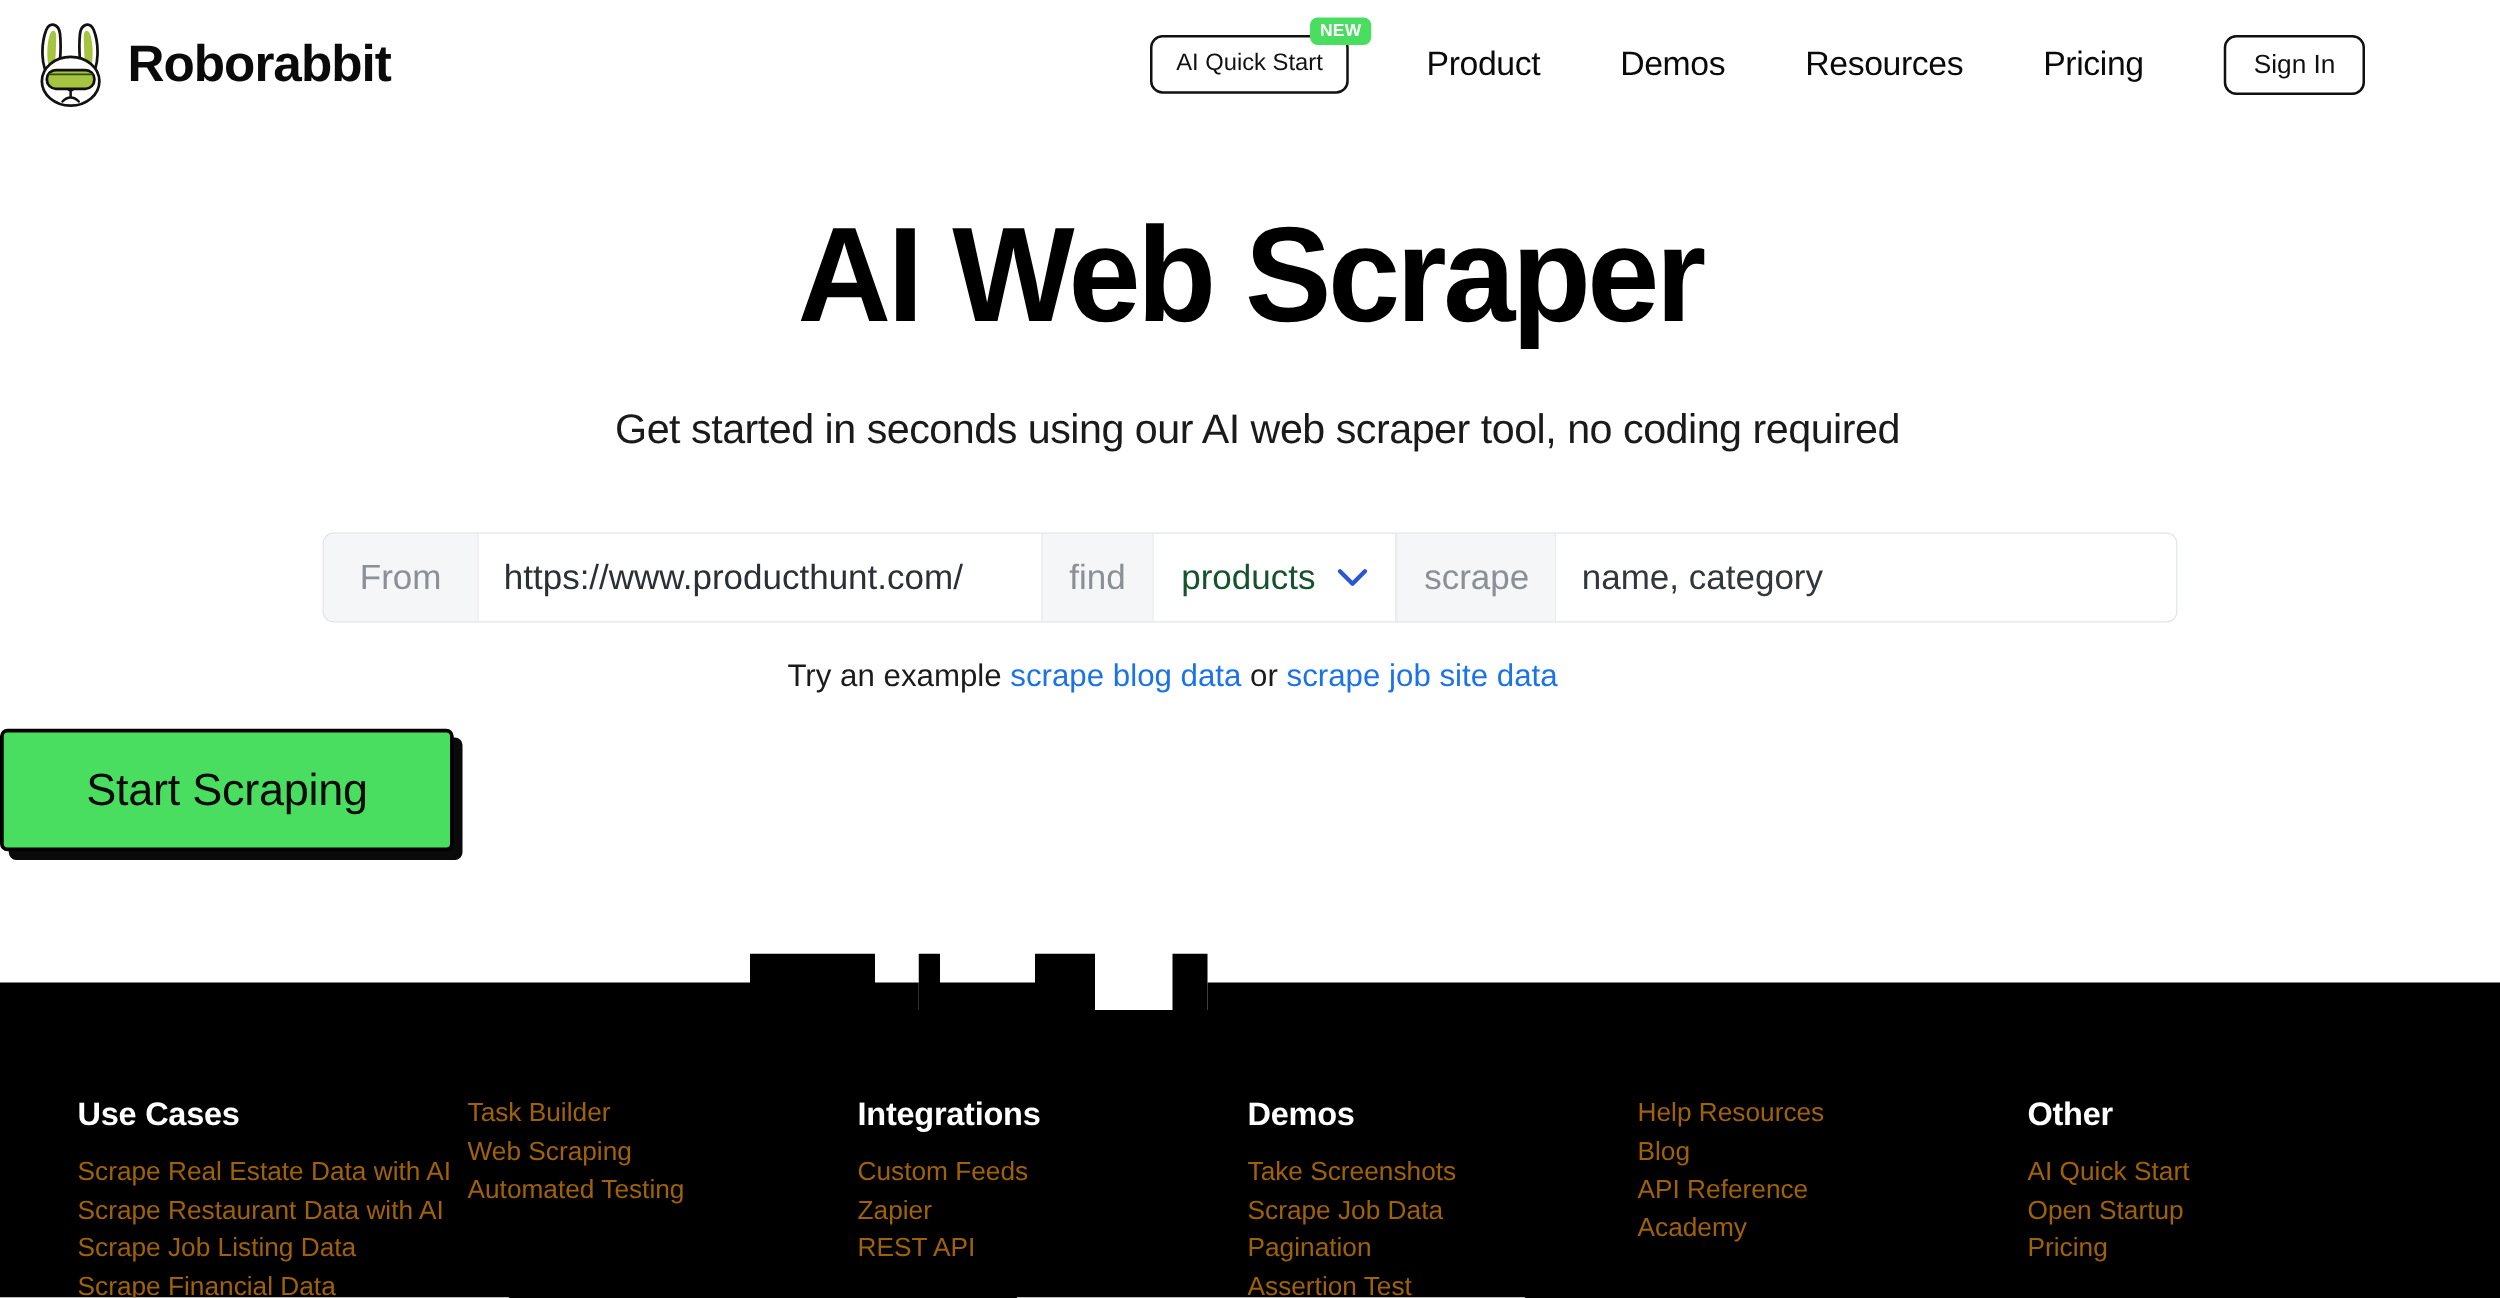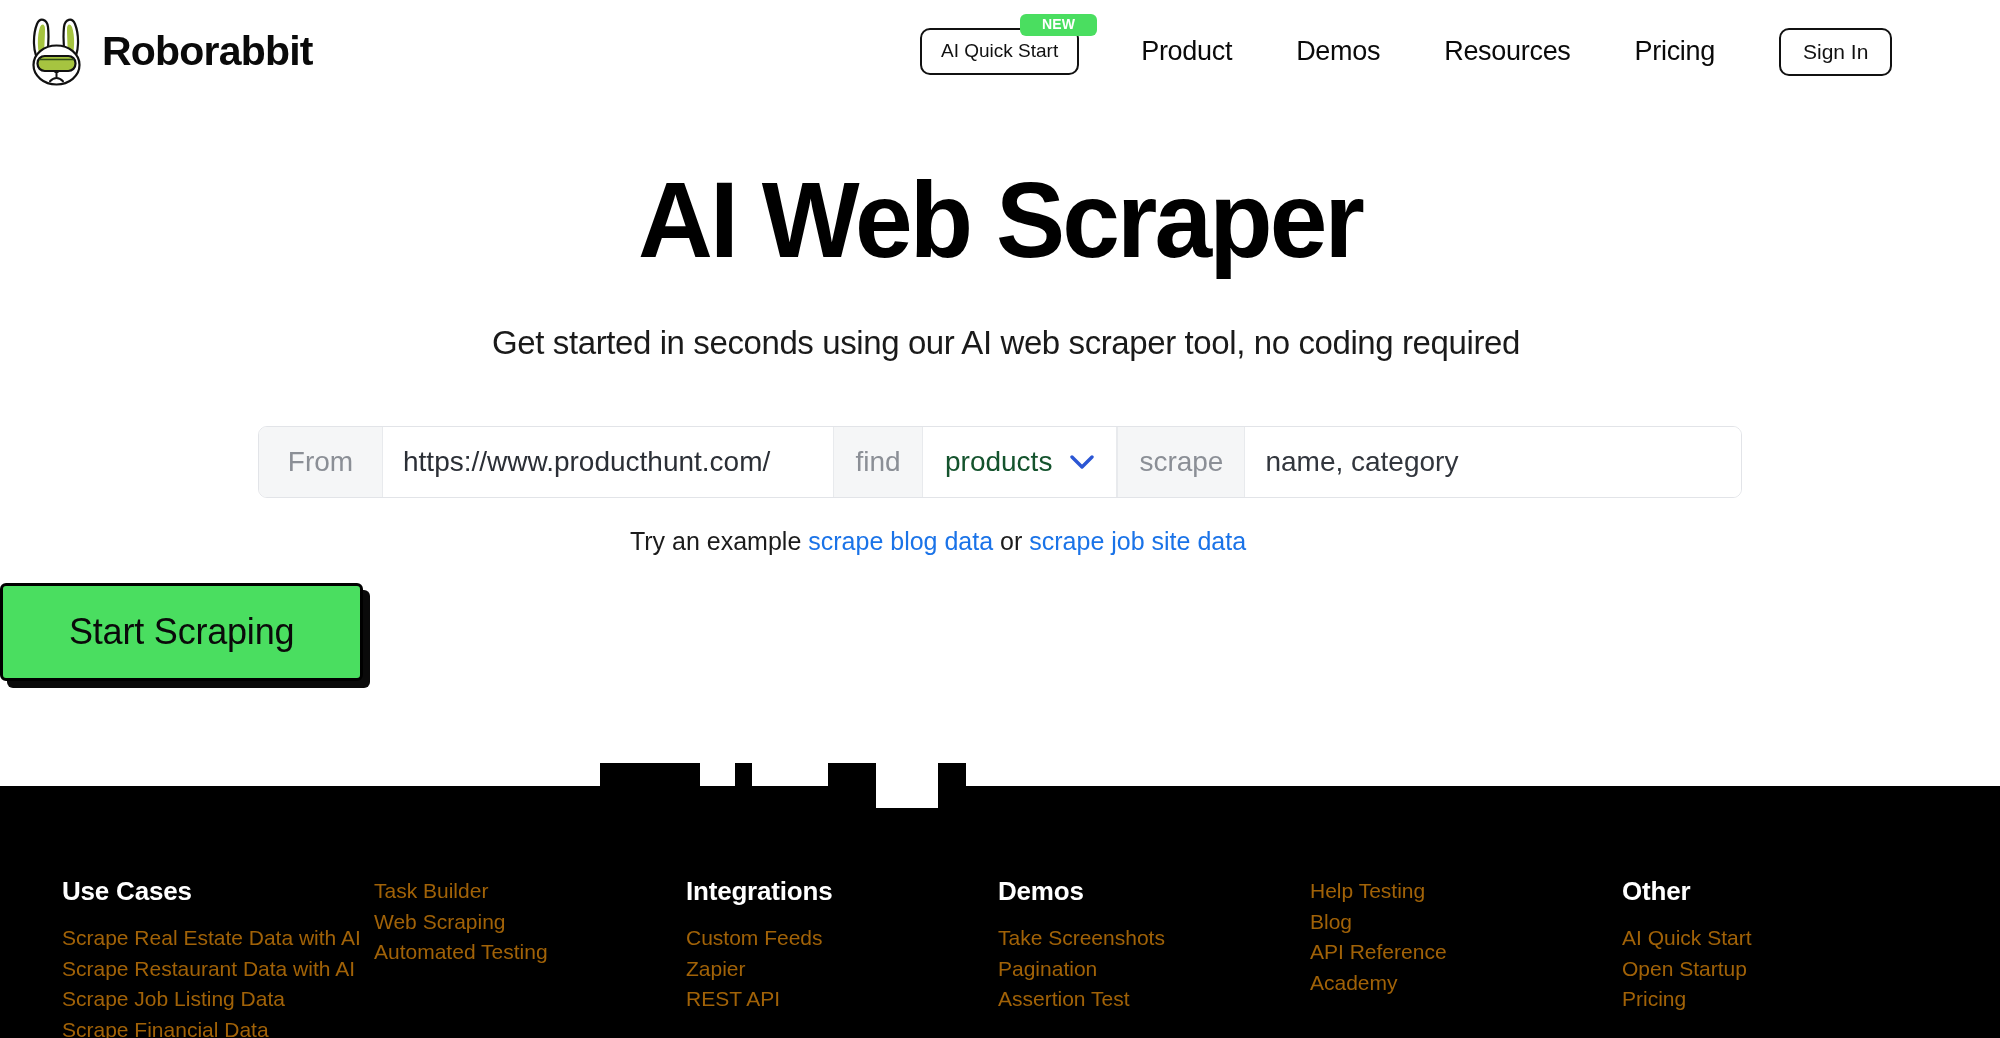--- a/index.html
+++ b/index.html
@@ -29,21 +29,21 @@
   .quickstart-wrap { position: relative; margin-right: 62px; }
   .quickstart {
     border: 2px solid #111; border-radius: 10px;
     padding: 11px 19px; font-size: 19px; color: #111;
     background: #fff; white-space: nowrap; line-height: 1.1;
   }
   .new-badge {
     position: absolute; top: -14px; right: -18px;
     background: #4ade60; color: #fff;
     font-size: 14px; font-weight: 700; letter-spacing: .2px;
-    padding: 2px 22px; border-radius: 6px; line-height: 1.25;
+    padding: 2px 8px; border-radius: 6px; line-height: 1.25;
   }
   .nav-link {
     font-size: 27px; color: #0a0a0a; white-space: nowrap;
     margin-right: 64px; letter-spacing: -0.3px;
   }
   .signin {
     border: 2px solid #111; border-radius: 10px;
     padding: 10px 22px; font-size: 21px; color: #111;
     background: #fff; white-space: nowrap;
   }
@@ -225,25 +225,26 @@
       </div>
       <div class="fcol">
         <div class="fcol-head">Integrations</div>
         <a class="fcol-link" style="display: block;">Custom Feeds</a>
         <a class="fcol-link" style="display: block;">Zapier</a>
         <a class="fcol-link" style="display: block;">REST API</a>
       </div>
       <div class="fcol">
         <div class="fcol-head">Demos</div>
         <a class="fcol-link" style="display: block;">Take Screenshots</a>
+        <a class="fcol-link" style="display: block;">Scrape Job Data</a>
         <a class="fcol-link" style="display: block;">Pagination</a>
         <a class="fcol-link" style="display: block;">Assertion Test</a>
       </div>
       <div class="fcol">
-        <a class="fcol-link" style="display: block;">Help Testing</a>
+        <a class="fcol-link" style="display: block;">Help Resources</a>
         <a class="fcol-link" style="display: block;">Blog</a>
         <a class="fcol-link" style="display: block;">API Reference</a>
         <a class="fcol-link" style="display: block;">Academy</a>
       </div>
       <div class="fcol">
         <div class="fcol-head">Other</div>
         <a class="fcol-link" style="display: block;">AI Quick Start</a>
         <a class="fcol-link" style="display: block;">Open Startup</a>
         <a class="fcol-link" style="display: block;">Pricing</a>
       </div>

